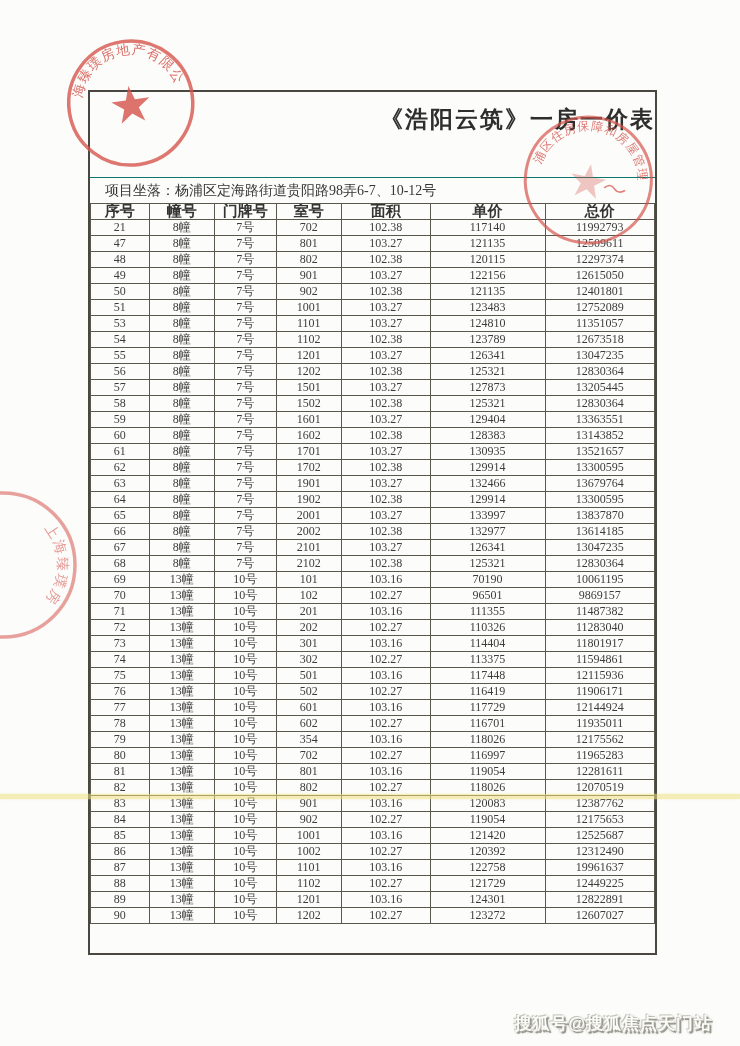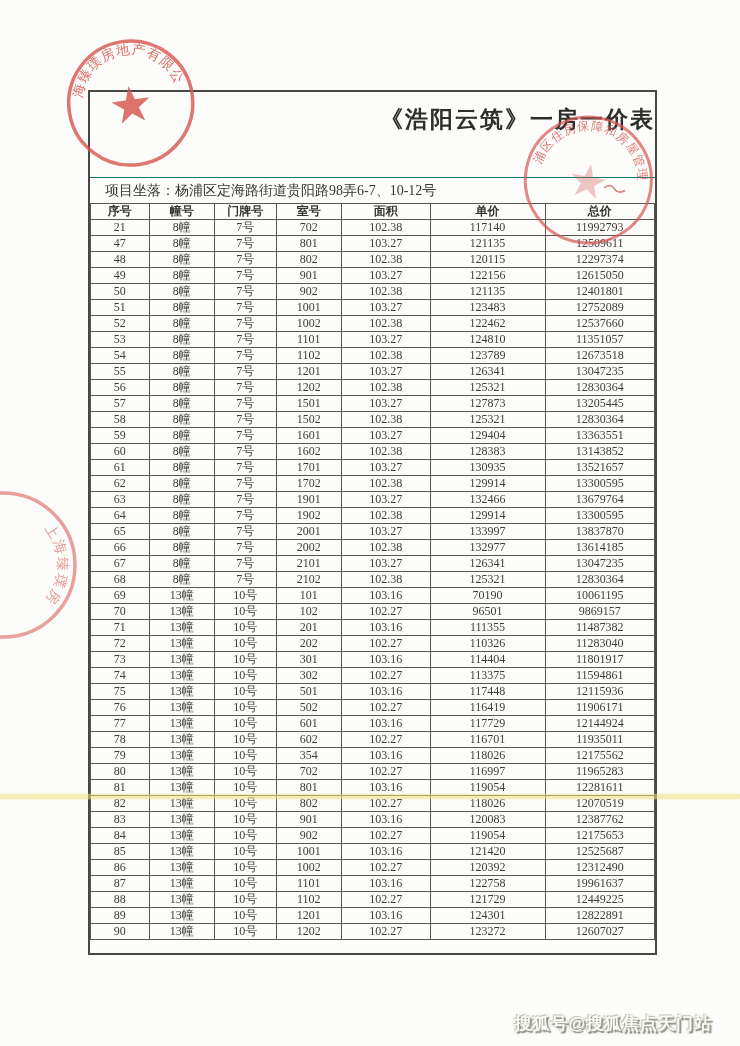--- a/index.html
+++ b/index.html
@@ -25,21 +25,21 @@
   }
   table.price {
     width:100%; border-collapse:collapse; table-layout:fixed;
     border-top:1px solid #55524c;
   }
   table.price th, table.price td {
     border:1px solid #5a574f; height:15px; line-height:15px;
     text-align:center; font-size:12px; padding:0;
     overflow:hidden; white-space:nowrap; color:#3c3c3a;
   }
-  table.price th { font-size:12px; font-weight:600; color:#343432; }
+  table.price th { font-size:15px; font-weight:600; color:#343432; }
   
   .stamp { position:absolute; pointer-events:none; }
   .stamp svg { overflow:visible; }
   
   .yellow-line {
     position:absolute; left:0; top:794px; width:740px; height:5px;
     background:rgba(238,224,130,0.55);
     box-shadow:0 0 2px rgba(238,224,130,0.6);
   }
   
@@ -131,29 +131,20 @@
           <tr>
             <td>51</td>
             <td>8幢</td>
             <td>7号</td>
             <td>1001</td>
             <td>103.27</td>
             <td>123483</td>
             <td>12752089</td>
           </tr>
           <tr>
-            <td>52</td>
-            <td>8幢</td>
-            <td>7号</td>
-            <td>1002</td>
-            <td>102.38</td>
-            <td>122462</td>
-            <td>12537660</td>
-          </tr>
-          <tr>
             <td>53</td>
             <td>8幢</td>
             <td>7号</td>
             <td>1101</td>
             <td>103.27</td>
             <td>124810</td>
             <td>11351057</td>
           </tr>
           <tr>
             <td>54</td>

